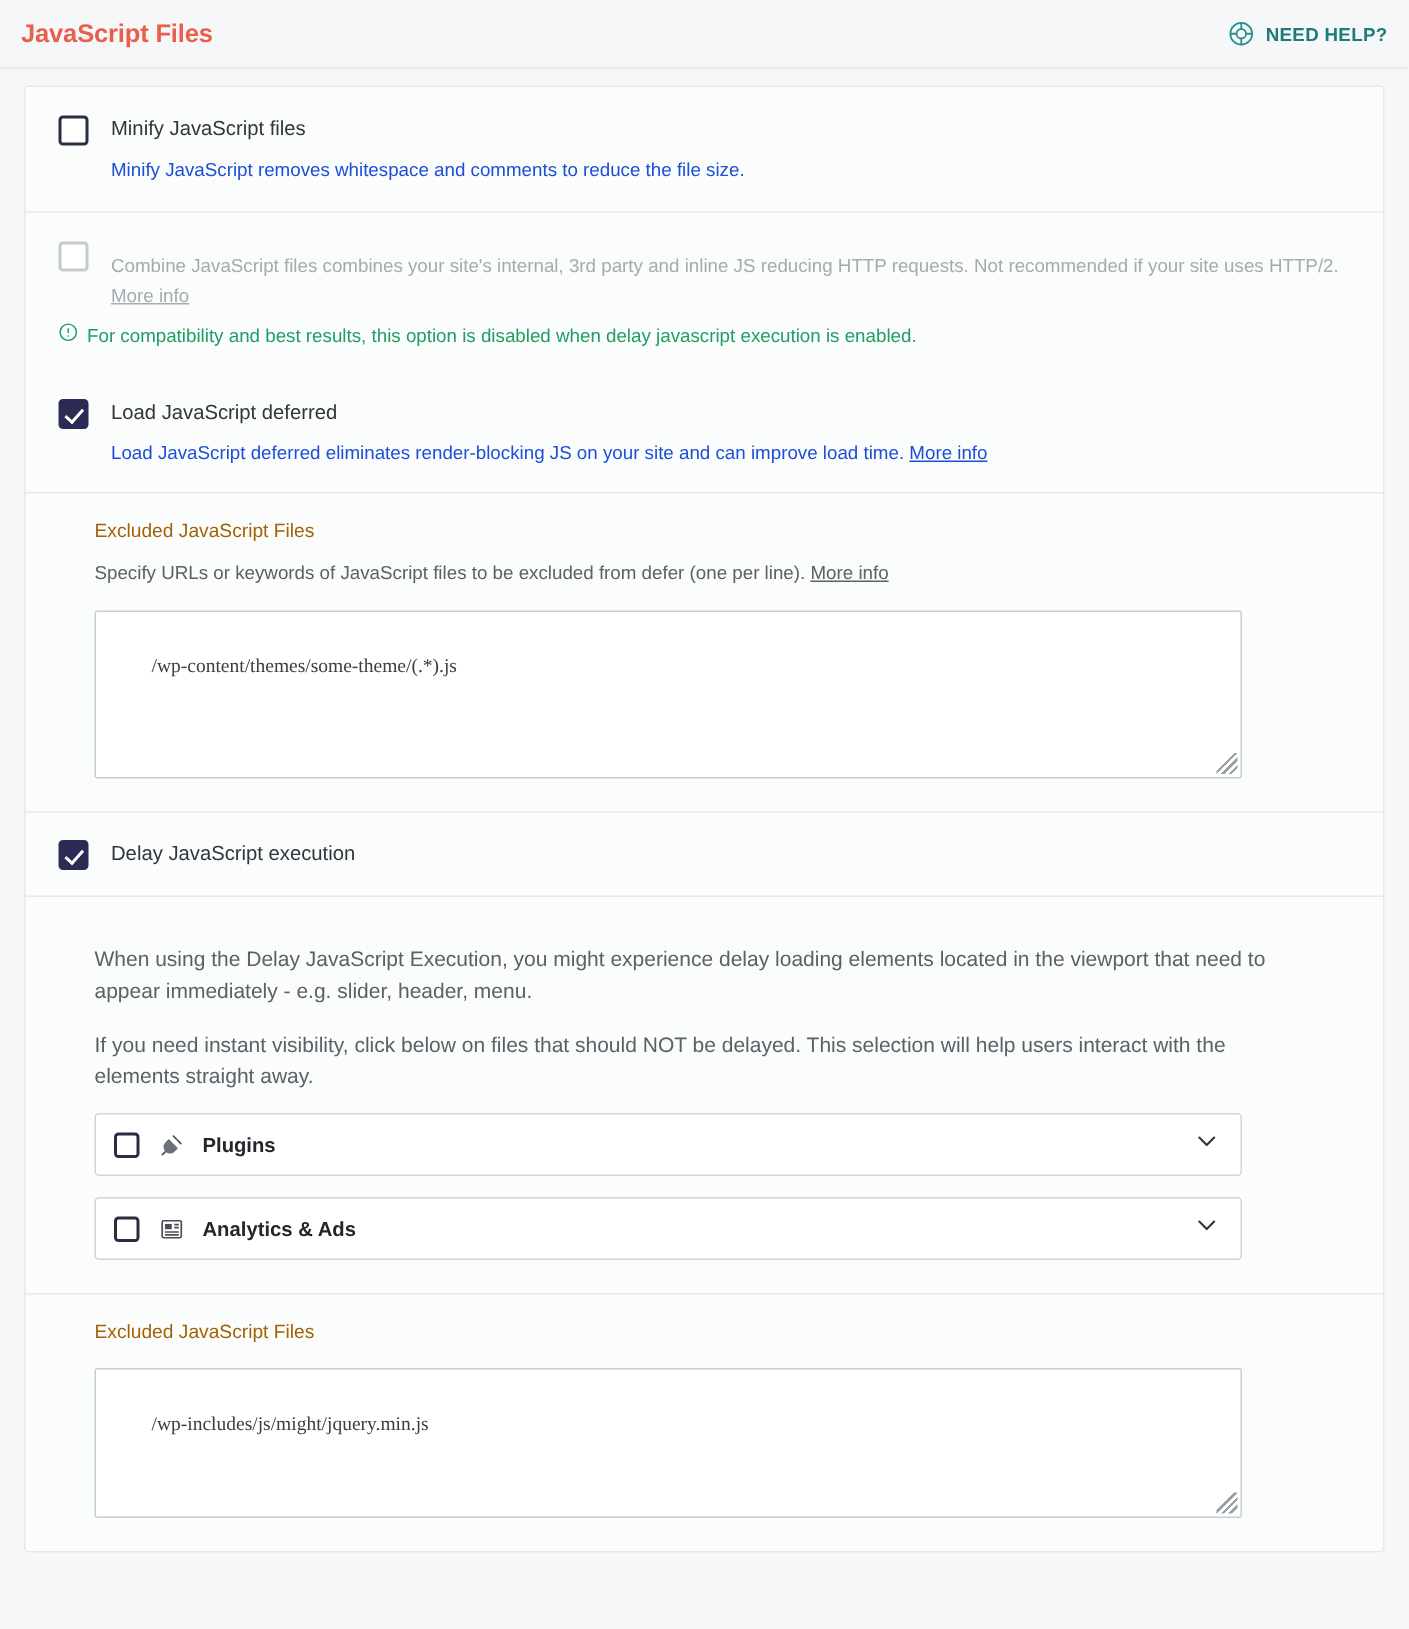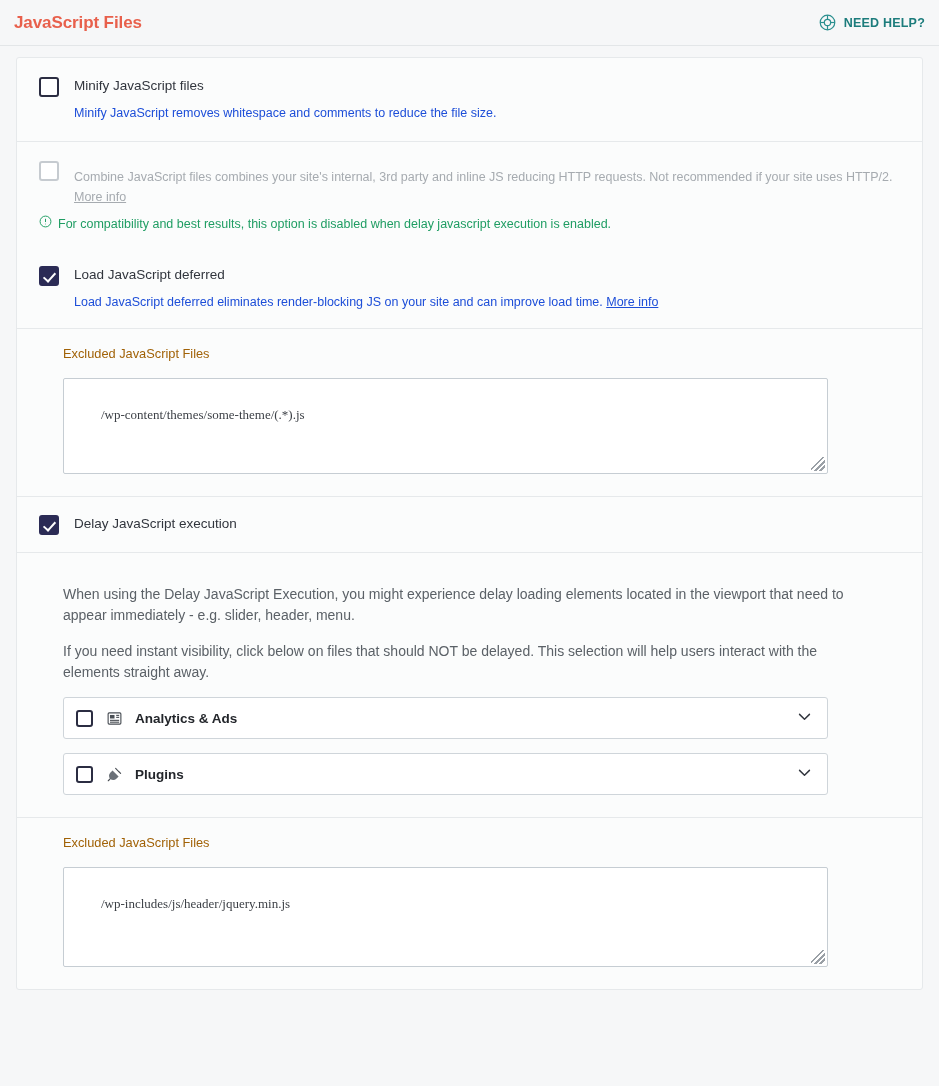--- a/index.html
+++ b/index.html
@@ -109,21 +109,21 @@
   .notice svg { flex: 0 0 auto; margin-top: 2px; }
 
   
   .sub-title { font-size: 12.8px; color: #a16207; line-height: 18px; }
   .sub-desc  { font-size: 12.5px; color: #5b6167; line-height: 20px; margin-top: 9px; }
   .para      { font-size: 14px; color: #5b6167; line-height: 21px; margin-top: 15px; max-width: 790px; }
 
   .textarea {
     margin-top: 15px;
     width: 765px;
-    height: 96px;
+    height: 112px;
     background: #ffffff;
     border: 1px solid #c6cdd3;
     border-radius: 2px;
     padding: 9px 11px;
     font-family: "Liberation Serif", serif;
     font-size: 13px;
     color: #3b3f45;
     line-height: 18px;
     white-space: pre;
     overflow: hidden;
@@ -231,80 +231,84 @@
           <div class="opt-desc">
             <span>Load JavaScript deferred eliminates render-blocking JS on your site and can improve load time.</span>
             <a class="more-info">More info</a>
           </div>
         </div>
       </div>
     </div>
 
     <div class="row row-indent" style="padding-top:16px;padding-bottom:22px;">
       <div class="sub-title">Excluded JavaScript Files</div>
+      <div class="sub-desc">
+        <span>Specify URLs or keywords of JavaScript files to be excluded from defer (one per line).</span>
+        <a class="more-info">More info</a>
+      </div>
       <div class="textarea">
         <span>/wp-content/themes/some-theme/(.*).js</span>
         <span class="grip"></span>
       </div>
     </div>
 
     <div class="row" style="padding-top:17px;padding-bottom:17px;">
       <div class="cb-line">
         <div class="cbx checked"></div>
         <div class="cb-text">
           <div class="opt-label">Delay JavaScript execution</div>
         </div>
       </div>
     </div>
 
     <div class="row row-indent" style="padding-top:16px;padding-bottom:22px;">
       <div class="para">When using the Delay JavaScript Execution, you might experience delay loading elements located in the viewport that need to appear immediately - e.g. slider, header, menu.</div>
       <div class="para">If you need instant visibility, click below on files that should NOT be delayed. This selection will help users interact with the elements straight away.</div>
+
+      <div class="acc">
+        <div class="cbx"></div>
+        <span class="acc-icon">
+          <svg width="17" height="17" viewBox="0 0 24 24" fill="none" stroke="#4a4f55" stroke-width="1.6" stroke-linecap="round">
+            <path d="M7.5 16.5 L3.2 20.8"></path>
+            <path d="M9.2 6.2 L17.8 14.8 L14.6 18 A5 5 0 0 1 6 9.4 Z" fill="#6b7178" stroke="none"></path>
+            <line x1="13.6" y1="3.4" x2="16.6" y2="6.4"></line>
+            <line x1="17.6" y1="7.4" x2="20.6" y2="10.4"></line>
+          </svg>
+        </span>
+        <span class="acc-title">Plugins</span>
+        <span class="chev">
+          <svg width="17" height="17" viewBox="0 0 24 24" fill="none" stroke="#31353d" stroke-width="2" stroke-linecap="round" stroke-linejoin="round">
+            <polyline points="5,9 12,16 19,9"></polyline>
+          </svg>
+        </span>
+      </div>
 
       <div class="acc">
         <div class="cbx"></div>
         <span class="acc-icon">
           <svg width="17" height="17" viewBox="0 0 24 24" fill="none" stroke="#4a4f55" stroke-width="1.6">
             <rect x="3" y="4" width="18" height="16" rx="1.5"></rect>
             <rect x="5.6" y="7" width="6.4" height="5" fill="#4a4f55" stroke="none"></rect>
             <line x1="14.4" y1="7.6" x2="18.6" y2="7.6"></line>
             <line x1="14.4" y1="10.4" x2="18.6" y2="10.4"></line>
             <line x1="5.6" y1="14.6" x2="18.6" y2="14.6"></line>
             <line x1="5.6" y1="17.2" x2="18.6" y2="17.2"></line>
           </svg>
         </span>
         <span class="acc-title">Analytics &amp; Ads</span>
         <span class="chev">
           <svg width="17" height="17" viewBox="0 0 24 24" fill="none" stroke="#31353d" stroke-width="2" stroke-linecap="round" stroke-linejoin="round">
             <polyline points="5,9 12,16 19,9"></polyline>
           </svg>
         </span>
       </div>
-
-      <div class="acc">
-        <div class="cbx"></div>
-        <span class="acc-icon">
-          <svg width="17" height="17" viewBox="0 0 24 24" fill="none" stroke="#4a4f55" stroke-width="1.6" stroke-linecap="round">
-            <path d="M7.5 16.5 L3.2 20.8"></path>
-            <path d="M9.2 6.2 L17.8 14.8 L14.6 18 A5 5 0 0 1 6 9.4 Z" fill="#6b7178" stroke="none"></path>
-            <line x1="13.6" y1="3.4" x2="16.6" y2="6.4"></line>
-            <line x1="17.6" y1="7.4" x2="20.6" y2="10.4"></line>
-          </svg>
-        </span>
-        <span class="acc-title">Plugins</span>
-        <span class="chev">
-          <svg width="17" height="17" viewBox="0 0 24 24" fill="none" stroke="#31353d" stroke-width="2" stroke-linecap="round" stroke-linejoin="round">
-            <polyline points="5,9 12,16 19,9"></polyline>
-          </svg>
-        </span>
-      </div>
     </div>
 
     <div class="row row-indent" style="padding-top:16px;padding-bottom:22px;">
       <div class="sub-title">Excluded JavaScript Files</div>
       <div class="textarea tall">
-        <span>/wp-includes/js/header/jquery.min.js</span>
+        <span>/wp-includes/js/might/jquery.min.js</span>
         <span class="grip"></span>
       </div>
     </div>
 
   </div>
 </div>
 
 </body></html>

